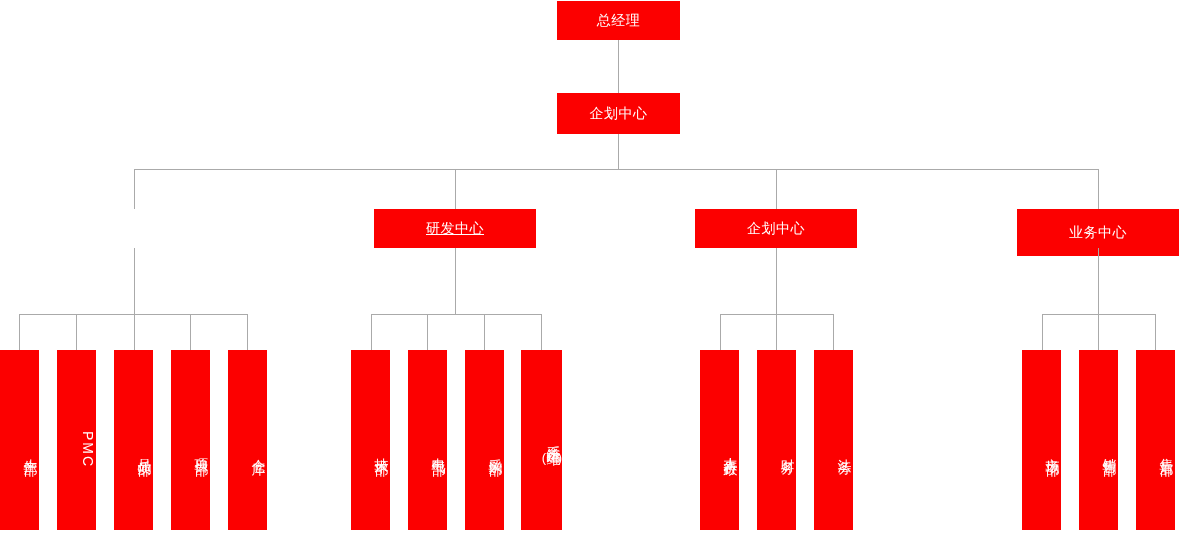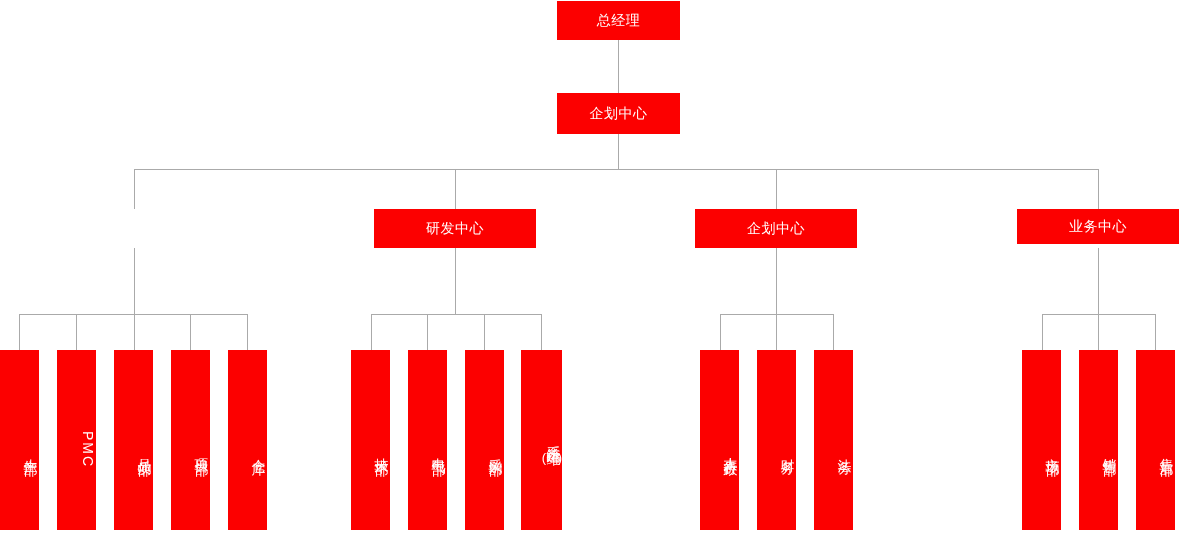--- a/index.html
+++ b/index.html
@@ -64,27 +64,27 @@
   </div>
 
   <div class="line v" style="left:618px; top:134px; height:35px;"></div>
   <div class="line h" style="left:134px; top:169px; width:965px;"></div>
 
   <div class="line v" style="left:134px; top:169px; height:40px;"></div>
   <div class="line v" style="left:455px; top:169px; height:40px;"></div>
   <div class="line v" style="left:776px; top:169px; height:40px;"></div>
   <div class="line v" style="left:1098px; top:169px; height:40px;"></div>
 
-  <div class="node" style="left:374px; top:209px; width:162px; height:39px;">
+  <div class="node" style="left:374px; top:209px; width:162px; height:39px;text-decoration:underline;">
     <span class="label">研发中心</span>
   </div>
   <div class="node" style="left:695px; top:209px; width:162px; height:39px;">
     <span class="label">企划中心</span>
   </div>
-  <div class="node" style="left:1017px; top:209px; width:162px; height:35px;">
+  <div class="node" style="left:1017px; top:209px; width:162px; height:47px;">
     <span class="label">业务中心</span>
   </div>
 
   <div class="line v" style="left:134px; top:248px; height:66px;"></div>
   <div class="line h" style="left:19px; top:314px; width:228px;"></div>
   <div class="line v" style="left:19px; top:314px; height:36px;"></div>
   <div class="line v" style="left:76px; top:314px; height:36px;"></div>
   <div class="line v" style="left:134px; top:314px; height:36px;"></div>
   <div class="line v" style="left:190px; top:314px; height:36px;"></div>
   <div class="line v" style="left:247px; top:314px; height:36px;"></div>

